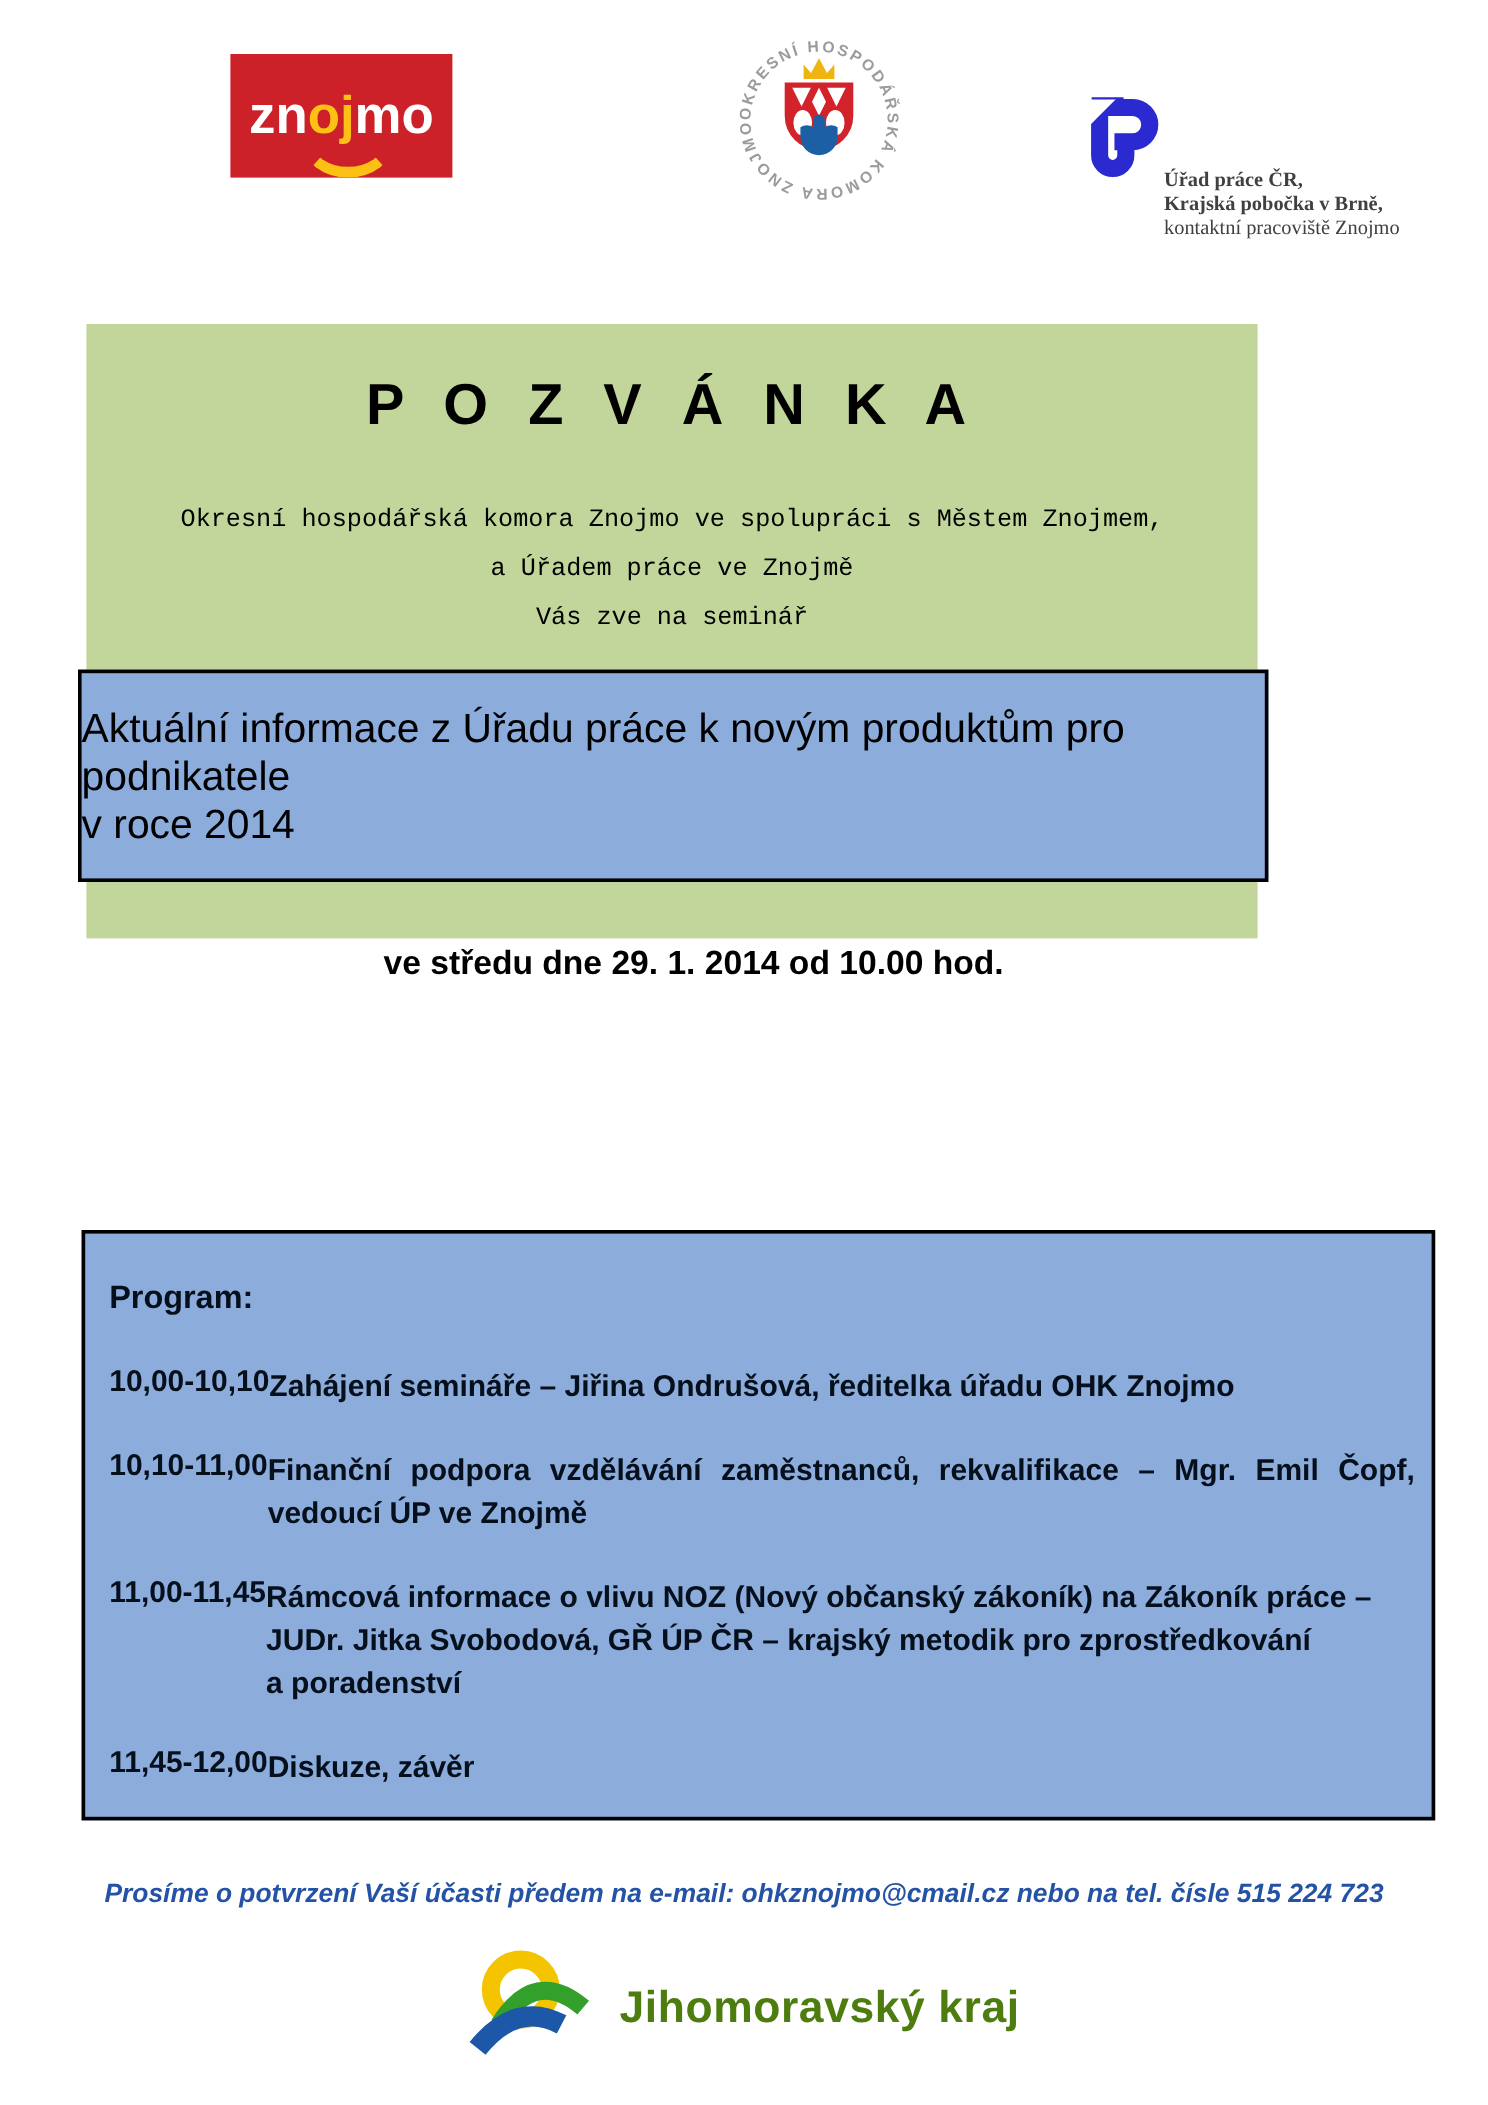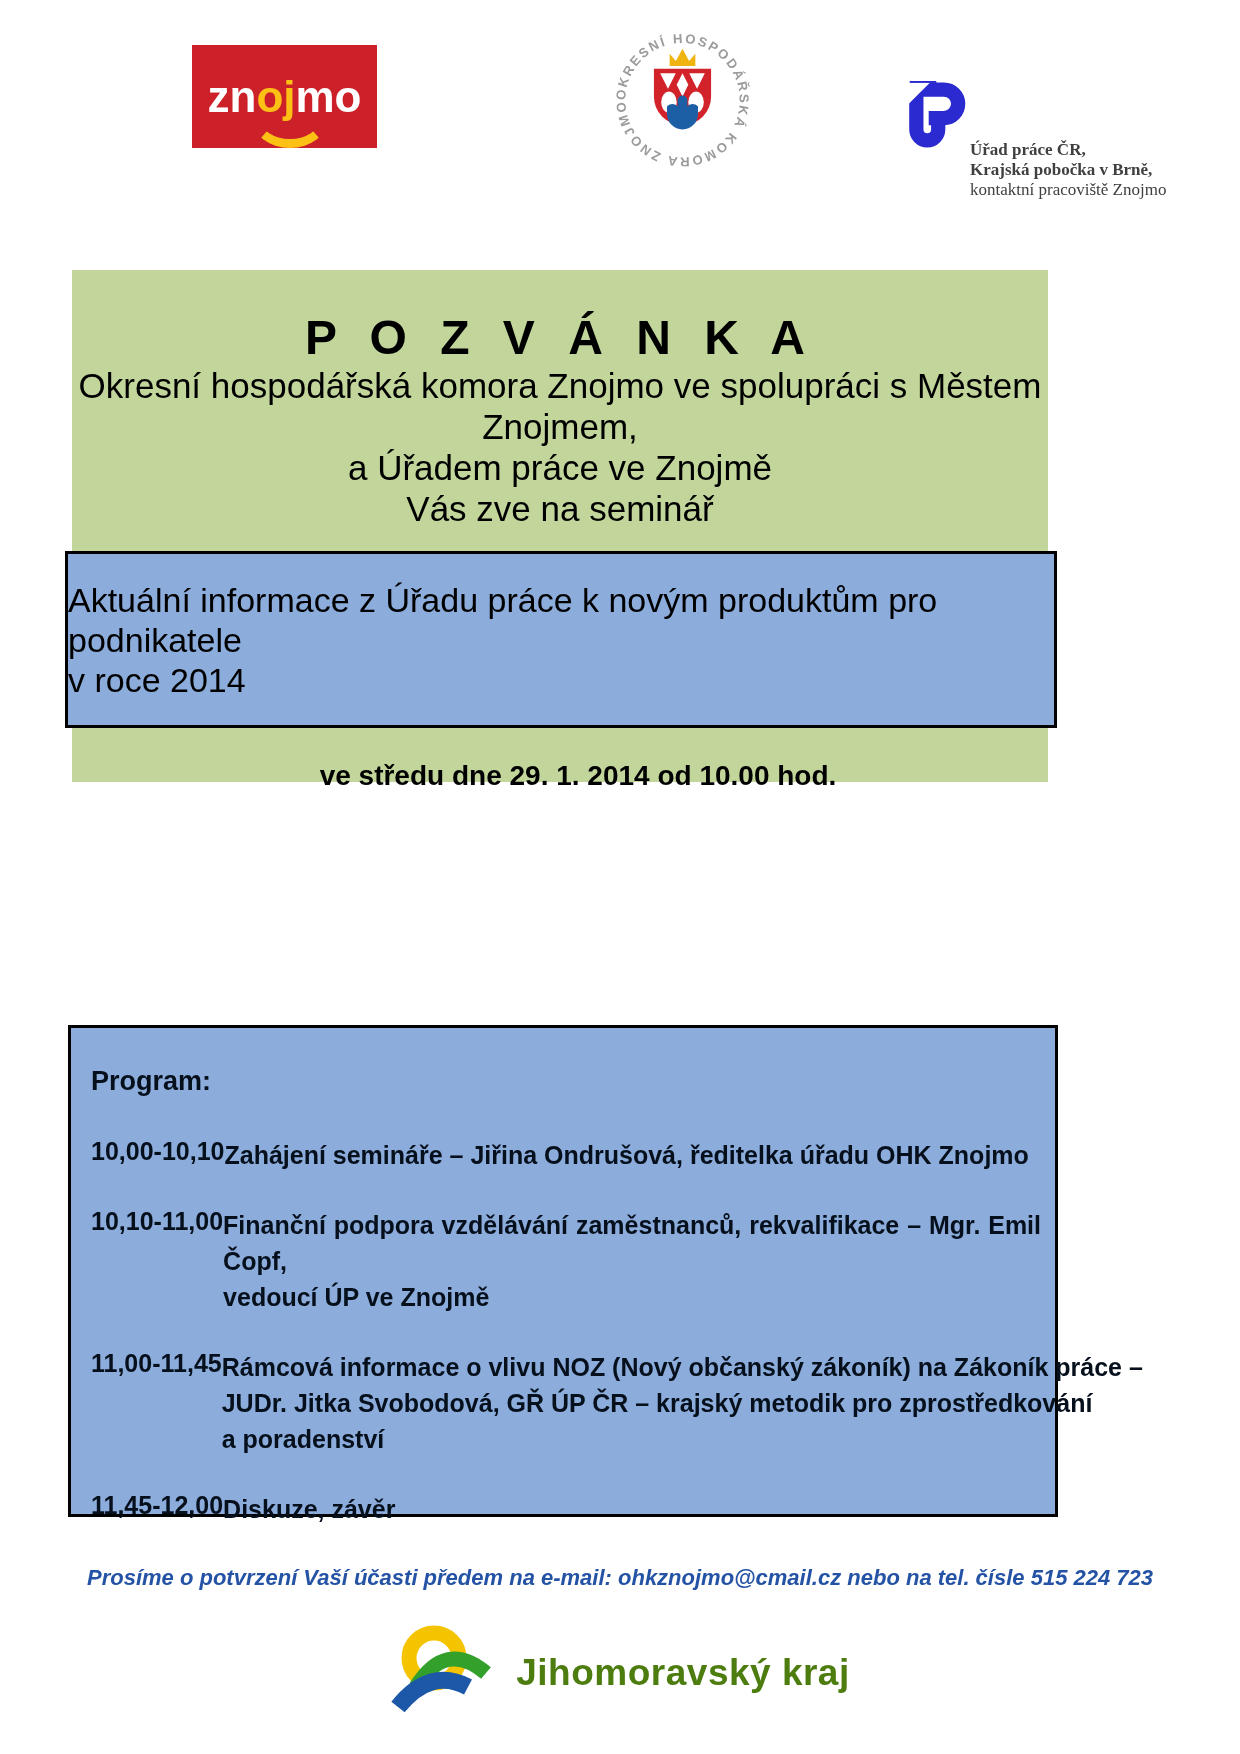--- a/index.html
+++ b/index.html
@@ -30,32 +30,32 @@
   .up-text .b{font-weight:bold;}
   
   .green-panel{
     position:absolute;left:72px;top:270px;width:976px;height:512px;
     background:#c2d69b;
   }
   .pozvanka{
     margin-top:40px;text-align:center;font-size:48px;font-weight:bold;
     letter-spacing:10px;color:#000;
   }
-  .intro{text-align:center;font-size:35px;line-height:41px;color:#000;}
+  .intro{margin-top:48px;text-align:center;font-size:21px;line-height:41px;color:#000;font-family:Liberation Mono, monospace;}
   .subject-box{
     box-sizing:border-box;position:relative;left:-7px;width:992px;margin-top:22px;
     height:177px;background:#8cacdb;border:3px solid #000;
     display:flex;flex-direction:column;justify-content:center;
     font-size:34px;font-weight:normal;line-height:40px;
   }
-  .when{margin-top:32px;text-align:center;font-size:28px;font-weight:bold;padding-left:36px;}
+  .when{margin-top:52px;text-align:center;font-size:28px;font-weight:bold;padding-left:36px;}
   .where{margin-top:40px;text-align:center;font-size:24px;}
   
   .program-box{
-    box-sizing:border-box;position:absolute;left:68px;top:1025px;width:990px;height:492px;
+    box-sizing:border-box;position:absolute;left:68px;top:1025px;width:1128px;height:492px;
     background:#8cacdb;border:3px solid #000;
     padding:38px 14px 0 20px;font-size:25px;font-weight:bold;color:#06101c;
   }
   .program-heading{font-size:27px;margin-bottom:40px;}
   .program-item{display:flex;margin-bottom:34px;}
   .program-item .time{flex:0 0 130px;white-space:nowrap;}
   .program-item .desc{flex:1 1 auto;line-height:36px;}
   .desc .line{white-space:nowrap;}
   .desc .line.justify{white-space:normal;text-align:justify;text-align-last:justify;}
   

